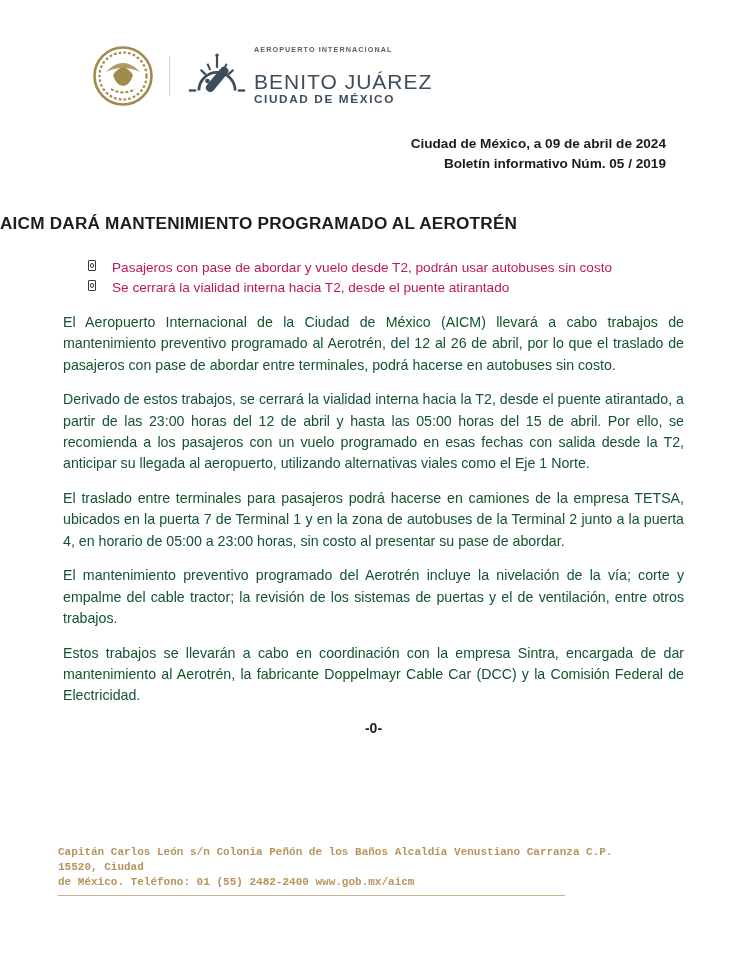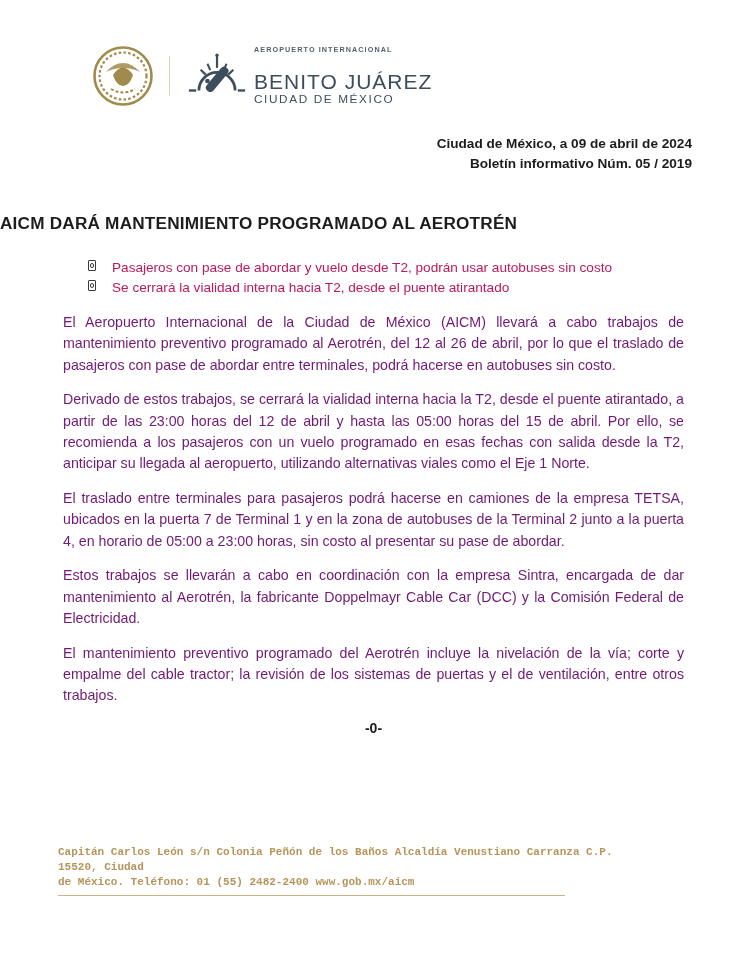--- a/index.html
+++ b/index.html
@@ -28,26 +28,26 @@
     background: #d9d3c4;
     margin: 0 18px 0 14px;
   }
   .aicm-icon { width: 58px; height: 50px; flex: 0 0 auto; margin-right: 8px; }
   .logo-text { color: #3e4d5b; line-height: 1.12; }
   .logo-line1 {
     font-size: 7.2px; font-weight: 700; letter-spacing: 1.1px;
     color: #53616e; margin-bottom: 16px;
   }
   .logo-line2 { font-size: 21px; font-weight: 400; letter-spacing: 1px; }
-  .logo-line3 { font-size: 11.8px; font-weight: 400; letter-spacing: 1.6px; }
+  .logo-line3 { font-size: 11.8px; font-weight: 700; letter-spacing: 1.6px; }
 
   
   .dateline {
     margin-top: 26px;
-    padding-right: 58px;
+    padding-right: 84px;
     text-align: right;
     font-size: 13.6px;
     font-weight: bold;
     color: #1c1c1c;
     line-height: 1.5;
   }
 
   
   .headline {
     margin-top: 38px;
@@ -82,21 +82,21 @@
     border: 1px solid #3a3a3a;
     border-radius: 2px;
   }
 
   
   .body-text { margin: 15px 66px 0 63px; }
   .para {
     font-size: 14.2px;
     line-height: 1.51;
     text-align: justify;
-    color: #701a75;
+    color: #14532d;
     margin-bottom: 13px;
   }
   .endmark {
     margin-top: 9px;
     text-align: center;
     font-size: 14px;
     font-weight: bold;
     color: #1d1d1d;
   }
 
@@ -171,22 +171,22 @@
     <div class="bullet-row">
       <span class="tofu"></span>
       <span>Se cerrará la vialidad interna hacia T2, desde el puente atirantado</span>
     </div>
   </div>
 
   <div class="body-text">
     <p class="para">El Aeropuerto Internacional de la Ciudad de México (AICM) llevará a cabo trabajos de mantenimiento preventivo programado al Aerotrén, del 12 al 26 de abril, por lo que el traslado de pasajeros con pase de abordar entre terminales, podrá hacerse en autobuses sin costo.</p>
     <p class="para">Derivado de estos trabajos, se cerrará la vialidad interna hacia la T2, desde el puente atirantado, a partir de las 23:00 horas del 12 de abril y hasta las 05:00 horas del 15 de abril. Por ello, se recomienda a los pasajeros con un vuelo programado en esas fechas con salida desde la T2, anticipar su llegada al aeropuerto, utilizando alternativas viales como el Eje 1 Norte.</p>
     <p class="para">El traslado entre terminales para pasajeros podrá hacerse en camiones de la empresa TETSA, ubicados en la puerta 7 de Terminal 1 y en la zona de autobuses de la Terminal 2 junto a la puerta 4, en horario de 05:00 a 23:00 horas, sin costo al presentar su pase de abordar.</p>
+    <p class="para">El mantenimiento preventivo programado del Aerotrén incluye la nivelación de la vía; corte y empalme del cable tractor; la revisión de los sistemas de puertas y el de ventilación, entre otros trabajos.</p>
     <p class="para">Estos trabajos se llevarán a cabo en coordinación con la empresa Sintra, encargada de dar mantenimiento al Aerotrén, la fabricante Doppelmayr Cable Car (DCC) y la Comisión Federal de Electricidad.</p>
-    <p class="para">El mantenimiento preventivo programado del Aerotrén incluye la nivelación de la vía; corte y empalme del cable tractor; la revisión de los sistemas de puertas y el de ventilación, entre otros trabajos.</p>
     <div class="endmark">-0-</div>
   </div>
 
   <div class="footer">
     <div>Capitán Carlos León s/n Colonia Peñón de los Baños Alcaldía Venustiano Carranza C.P. 15520,  Ciudad</div>
     <div>de México.  Teléfono: 01 (55) 2482-2400 www.gob.mx/aicm</div>
     <div class="footer-rule"></div>
   </div>
 
 </div>

